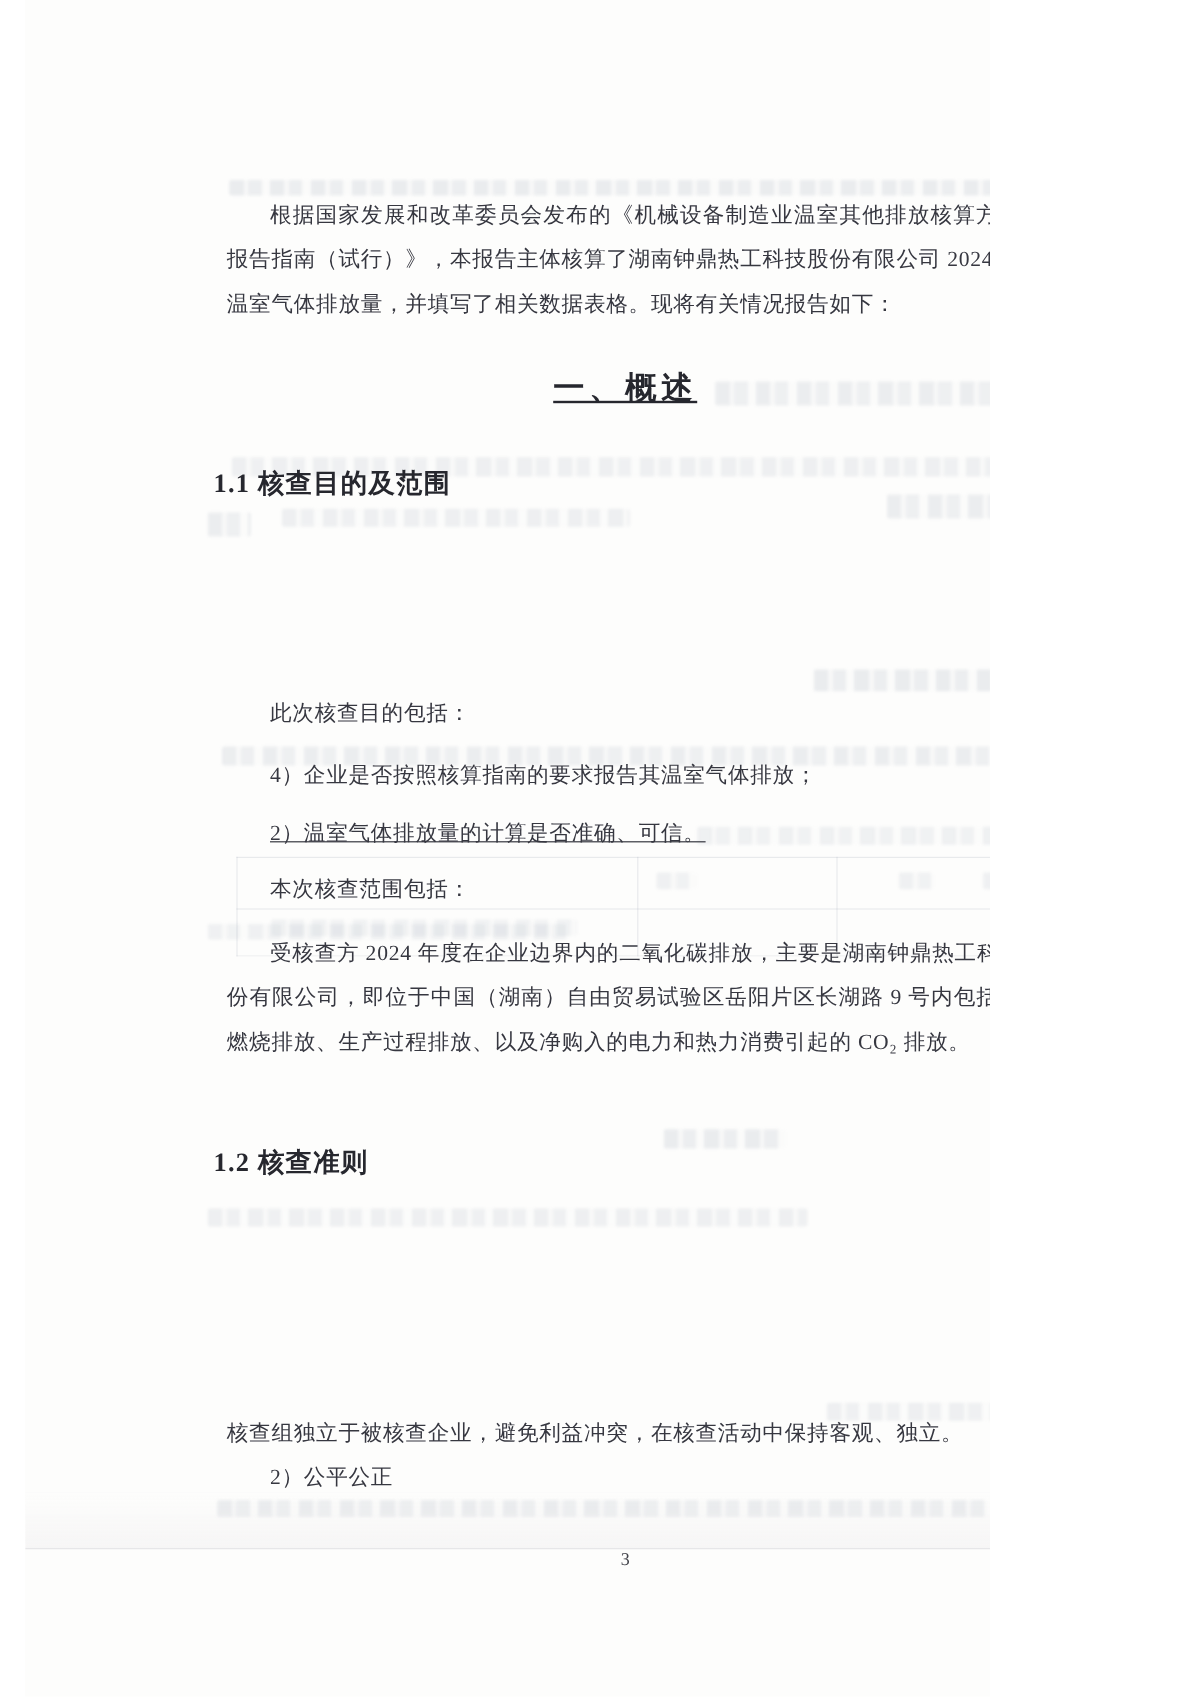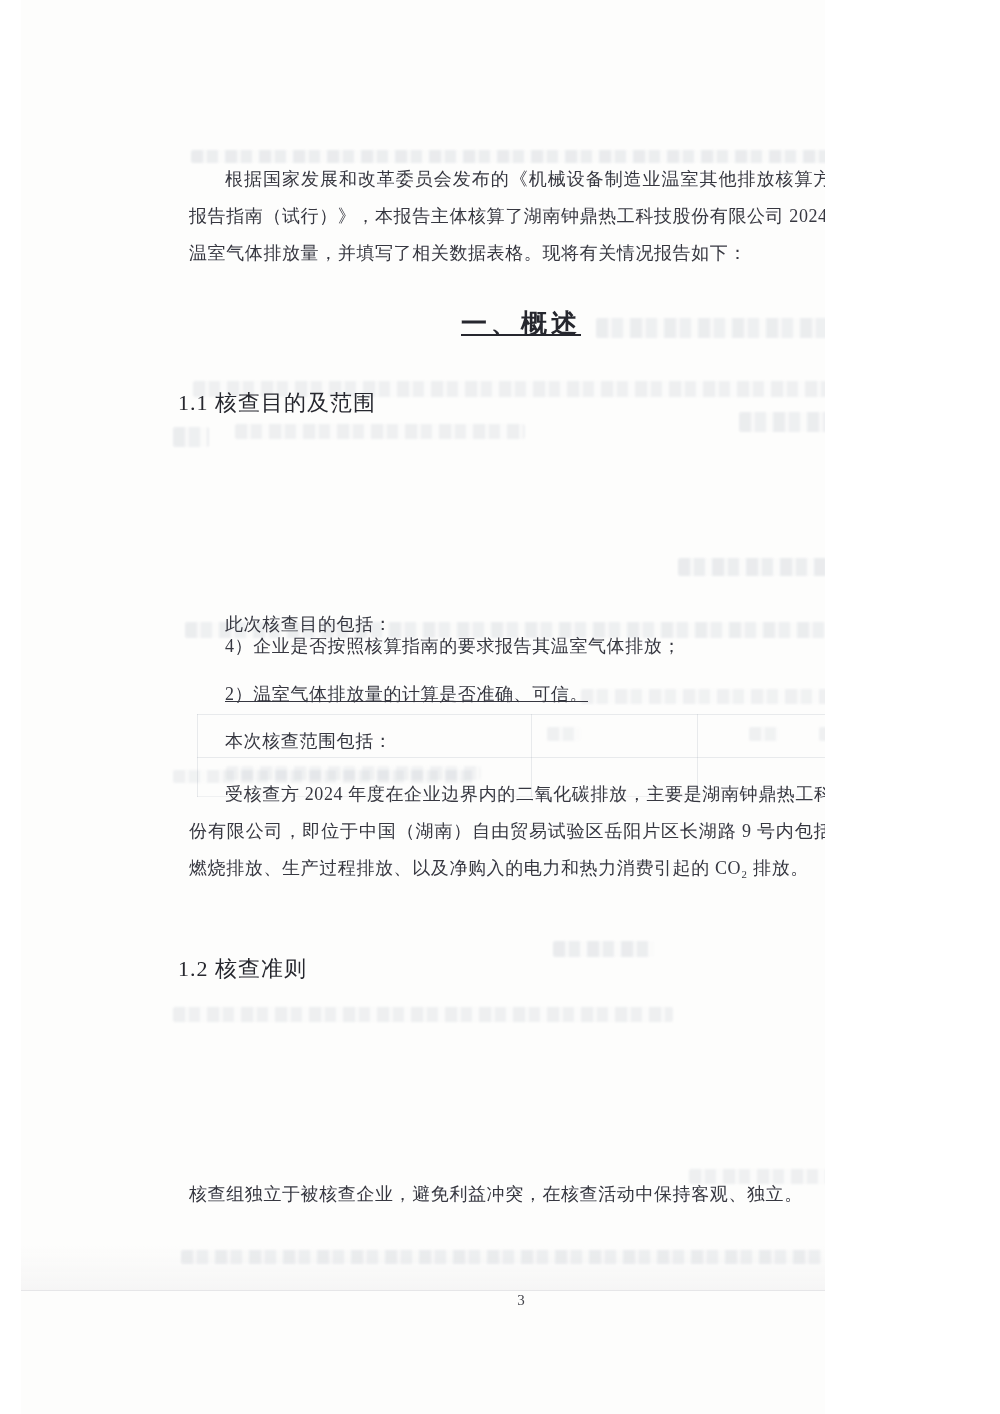--- a/index.html
+++ b/index.html
@@ -36,21 +36,21 @@
     font-size: 26px;
     font-weight: bold;
     letter-spacing: 4px;
     color: #26272e;
   }
   .h-section {
     position: absolute;
     left: 157px;
     width: 690px;
     font-size: 22px;
-    font-weight: normal;
+    font-weight: bold;
     letter-spacing: 1px;
     color: #26272e;
   }
   .footer-num {
     position: absolute;
     top: 1292px;
     left: 0;
     width: 1000px;
     text-align: center;
     font-size: 15px;
@@ -134,32 +134,33 @@
 
   <div class="scanband"></div>
 
   <p class="txt indent" style="top:161px;margin:0;">根据国家发展和改革委员会发布的《机械设备制造业温室其他排放核算方法与报告指南（试行）》，本报告主体核算了湖南钟鼎热工科技股份有限公司 2024 年度温室气体排放量，并填写了相关数据表格。现将有关情况报告如下：</p>
 
   <h1 class="h-chapter" style="margin:0;text-decoration:underline;">一、概述</h1>
 
   <h2 class="h-section" style="top:388px;margin:0;">1.1 核查目的及范围</h2>
 
 
-  <p class="txt indent" style="top:606px;margin:0;">此次核查目的包括：</p>
+  <p class="txt indent" style="top:576px;margin:0;">此次核查目的包括：</p>
 
   <p class="txt indent" style="top:628px;margin:0;">4）企业是否按照核算指南的要求报告其温室气体排放；</p>
 
   <p class="txt indent" style="top:676px;margin:0;text-decoration:underline;">2）温室气体排放量的计算是否准确、可信。</p>
 
   <p class="txt indent" style="top:723px;margin:0;">本次核查范围包括：</p>
 
   <p class="txt indent" style="top:776px;margin:0;">受核查方 2024 年度在企业边界内的二氧化碳排放，主要是湖南钟鼎热工科技股份有限公司，即位于中国（湖南）自由贸易试验区岳阳片区长湖路 9 号内包括燃料燃烧排放、生产过程排放、以及净购入的电力和热力消费引起的 CO₂ 排放。</p>
 
   <h2 class="h-section" style="top:954px;margin:0;">1.2 核查准则</h2>
 
 
 
   <p class="txt" style="top:1176px;margin:0;">核查组独立于被核查企业，避免利益冲突，在核查活动中保持客观、独立。</p>
 
+  <p class="txt indent" style="top:1213px;margin:0;">2）公平公正</p>
 
   <div class="footer-num">3</div>
 
 </div>
 
 </body></html>

